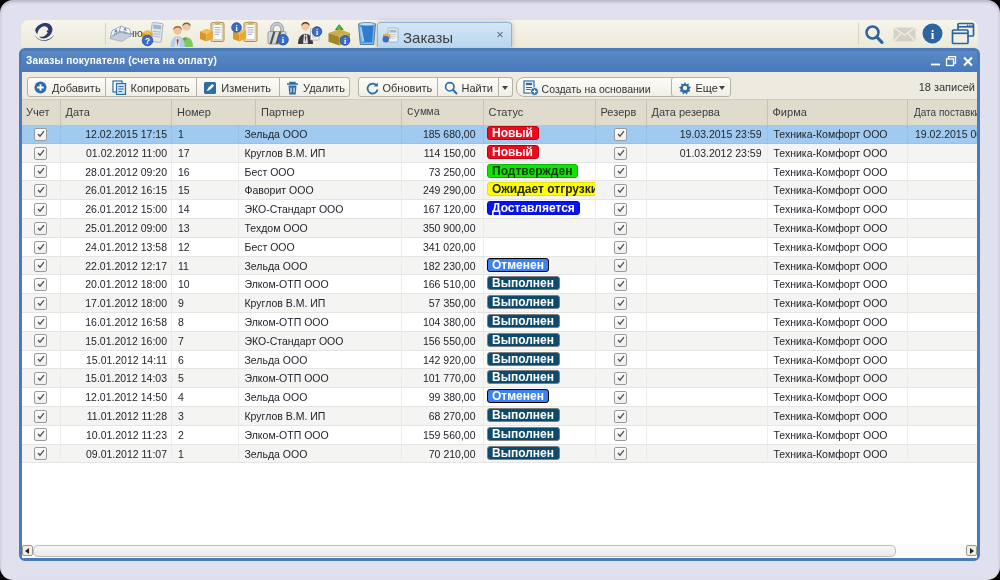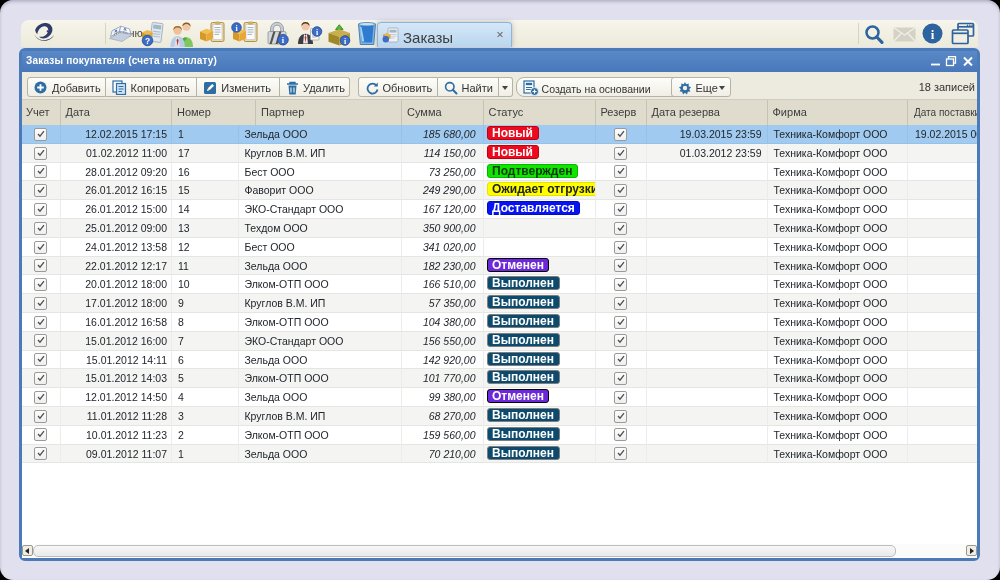--- a/index.html
+++ b/index.html
@@ -31,34 +31,34 @@
 .rowwrap{position:absolute;left:0;top:25px;width:955px;}
 .row{position:relative;width:955px;height:18.8px;background:#fff;}
 .row.odd{background:#f4f4f3;}
 .row.sel{background:#a0caef;}
 .c{position:absolute;top:0;height:18.8px;font-size:10.5px;color:#21262c;line-height:18.4px;border-left:1px solid #ececea;border-bottom:1px solid #e5e5e3;white-space:nowrap;overflow:hidden;}
 .row.sel .c{border-left-color:#96c2e8;border-bottom-color:#96c2e8;}
 .c0{left:0;width:37.5px;text-align:center;border-left:none;}
 .c1{left:37.5px;width:111.5px;text-align:right;padding-right:4px;}
 .c2{left:149px;width:66.5px;padding-left:6px;}
 .c3{left:215.5px;width:163.5px;padding-left:6px;}
-.c4{left:379px;width:81.5px;text-align:right;padding-right:7px;font-style:italic;}
+.c4{left:379px;width:81.5px;text-align:right;padding-right:7px;}
 .c5{left:460.5px;width:112px;padding-left:3px;}
 .c6{left:572.5px;width:51px;text-align:center;}
 .c7{left:623.5px;width:121px;text-align:right;padding-right:5px;}
 .c8{left:744.5px;width:140.5px;padding-left:6px;}
 .c9{left:885px;width:70px;padding-left:7px;}
 .cb{display:inline-block;width:13px;height:13px;background:linear-gradient(#fdfdfd,#eee);border:1px solid #9a9a9a;border-radius:2px;vertical-align:middle;margin-top:-2px;text-align:center;line-height:10px;}
 .badge{display:inline-block;height:14px;line-height:13px;padding:0 4.5px;border-radius:3px;font-size:12px;font-weight:bold;vertical-align:1px;}
 .st-red{background:#ee0a1e;color:#fff;border:1px solid #c00010;}
 .st-green{background:#11e400;color:#0a3a0a;border:1px solid #00b800;}
 .st-yellow{background:#ffff00;color:#222;border:1px solid #e4e400;}
 .st-blue{background:#0714f0;color:#fff;border:1px solid #0010c0;}
 .st-dgreen{background:#107c10;color:#fff;border:1px solid #0a5c0a;margin-top:48px;}
-.st-black{background:#6d28d9;color:#fff;border:1px solid #000;}
+.st-black{background:#3b82f6;color:#fff;border:1px solid #000;}
 .st-gray{background:#0c4a6e;color:#fff;border:1px solid #7e7e7e;}
 
 .hscroll{position:absolute;left:0;top:493px;width:955px;height:13px;background:#fbfbfa;}
 .sbtn{position:absolute;top:1px;width:11px;height:11px;background:#f0eee4;border:1px solid #9a9a92;border-radius:2px;}
 .sthumb{position:absolute;left:11px;top:0.5px;width:863px;height:12px;background:linear-gradient(#f7f7f7,#eaeaea);border:1px solid #bdbdbd;border-radius:5px;}
 .tri{position:absolute;top:1.5px;width:0;height:0;border-top:3px solid transparent;border-bottom:3px solid transparent;}
 </style></head>
 <body>
 <div class="panel"></div>
 <div class="topbar">
@@ -270,21 +270,21 @@
       <span class="arr" style="position:absolute;right:5px;top:8px"></span>
     </div>
     <span class="recs">18 записей</span>
   </div>
   <div class="tbl">
     <div class="thead">
       <div class="th" style="left:0;width:37.5px;border-left:none;padding-left:4px;">Учет</div>
       <div class="th" style="left:37.5px;width:111.5px;">Дата</div>
       <div class="th" style="left:149px;width:66.5px;">Номер</div>
       <div class="th" style="left:233px;width:163.5px;">Партнер</div>
-      <div class="th" style="left:379px;width:89px;">Сумма</div>
+      <div class="th" style="left:379px;width:89px;font-family:Liberation Mono, monospace;">Сумма</div>
       <div class="th" style="left:460.5px;width:112px;">Статус</div>
       <div class="th" style="left:572.5px;width:51px;">Резерв</div>
       <div class="th" style="left:623.5px;width:121px;">Дата резерва</div>
       <div class="th" style="left:744.5px;width:140.5px;">Фирма</div>
       <div class="th" style="left:885px;width:70px;font-size:10px;padding-left:6px;">Дата поставки</div>
     </div>
     <div class="rowwrap">
 <div class="row sel">
           <div class="c c0"><span class="cb"><svg width="8" height="8" viewBox="0 0 8 8">
                 <path d="M1 4 L3 6.2 L7 1.2" stroke="#4e4e4e" stroke-width="1.3" fill="none"></path>

